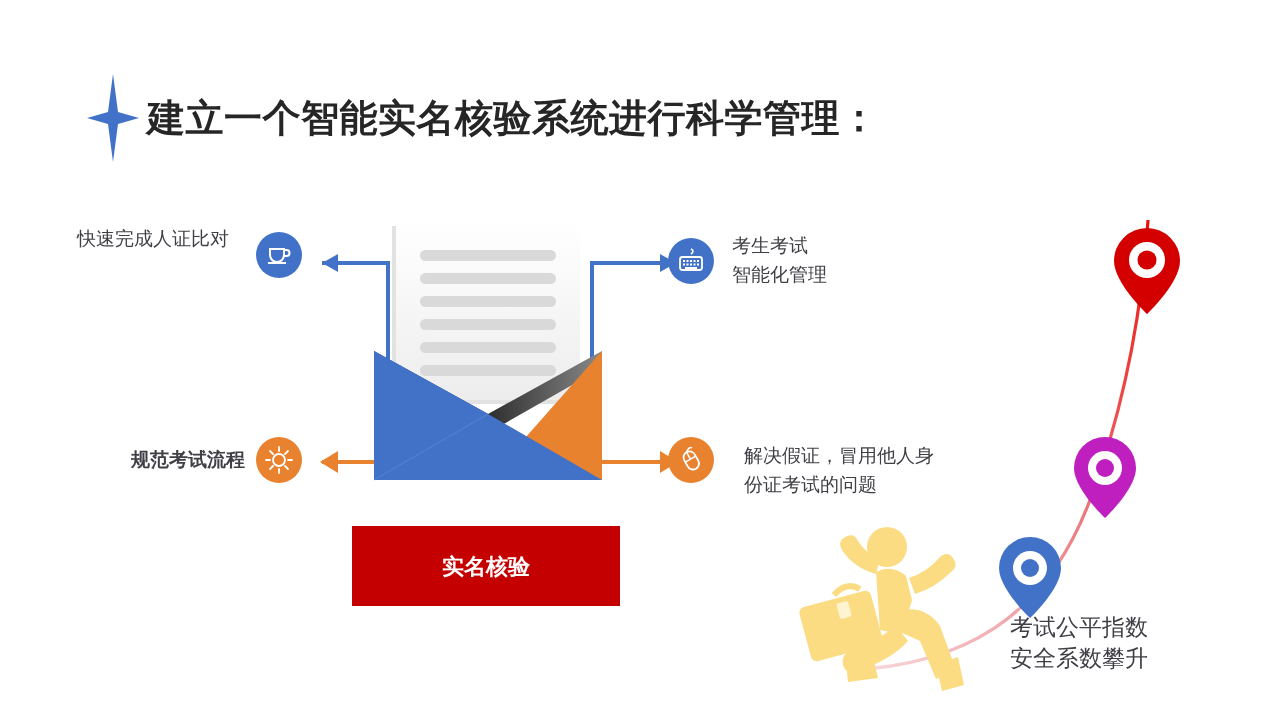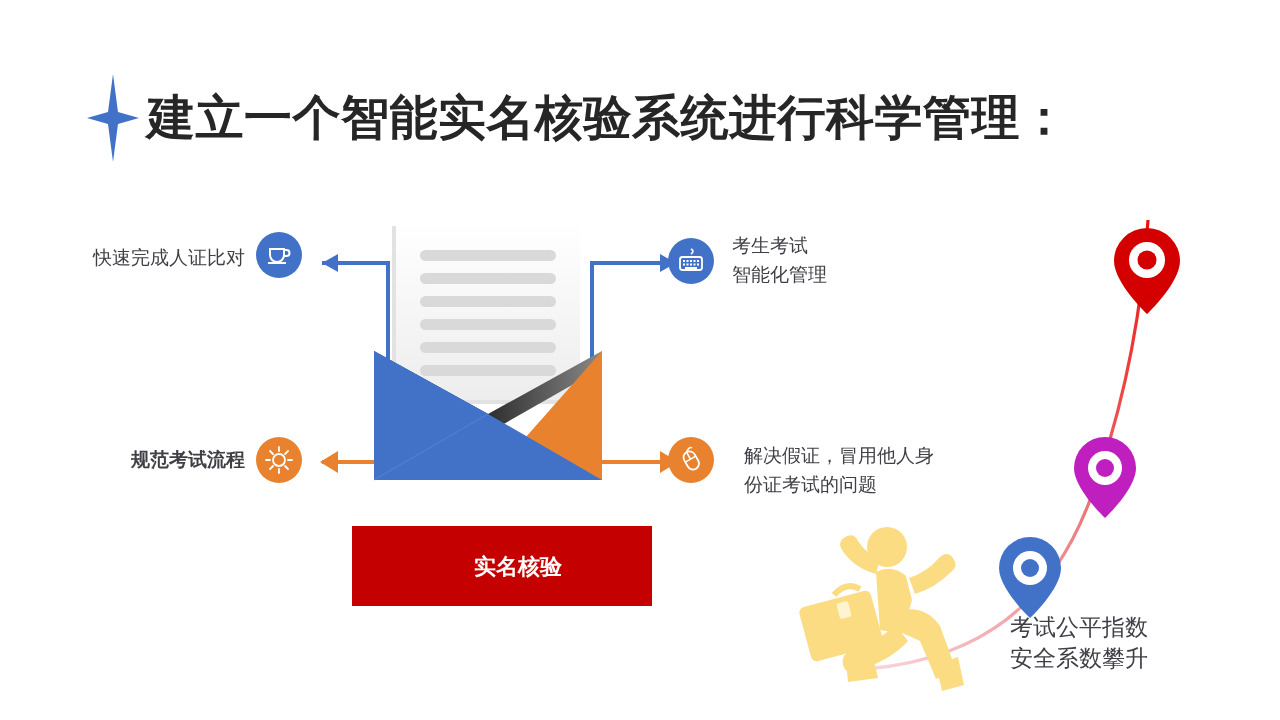--- a/index.html
+++ b/index.html
@@ -25,21 +25,21 @@
     align-items: center;
     height: 80px;
   }
   #title-star {
     width: 56px;
     height: 92px;
     flex: none;
     margin-right: 6px;
   }
   #title-text {
-    font-size: 48px;
+    font-size: 38px;
     font-weight: bold;
     color: #262626;
     letter-spacing: 0.5px;
     white-space: nowrap;
     font-family: "DejaVu Sans", "Liberation Sans", sans-serif;
   }
 
   
   #envelope {
     position: absolute;
@@ -82,21 +82,20 @@
     position: absolute;
     left: 352px;
     top: 526px;
     width: 268px;
     height: 80px;
     background: #C50000;
     display: flex;
     flex-direction: column;
     align-items: center;
     justify-content: center;
-    padding-left: 32px;
   }
   #red-box .line {
     color: #ffffff;
     font-size: 22px;
     font-weight: bold;
     line-height: 31px;
     font-family: "DejaVu Sans", "Liberation Sans", sans-serif;
   }
 
   
@@ -234,21 +233,21 @@
   <svg width="30" height="30" viewBox="0 0 30 30">
     <g transform="rotate(-30 15 15)">
       <rect x="9" y="6" width="12" height="19" rx="6" fill="none" stroke="#ffffff" stroke-width="1.8"></rect>
       <line x1="15" y1="6" x2="15" y2="14" stroke="#ffffff" stroke-width="1.6"></line>
       <line x1="9" y1="14" x2="21" y2="14" stroke="#ffffff" stroke-width="1.6"></line>
       <path d="M15 6 q5 -4 7 -1" fill="none" stroke="#ffffff" stroke-width="1.6"></path>
     </g>
   </svg>
 </div>
 
-<div class="feature-label right-aligned" style="left:20px; top:224px; width:225px;margin-top:19px;">
+<div class="feature-label right-aligned" style="left:4px; top:224px; width:225px;">
   <div>快速完成人证比对</div>
 </div>
 
 <div class="feature-label" style="left:732px; top:231px;">
   <div>考生考试</div>
   <div>智能化管理</div>
 </div>
 
 <div class="feature-label right-aligned" style="left:20px; top:445px; width:225px;font-weight:bold;">
   <div>规范考试流程</div>

